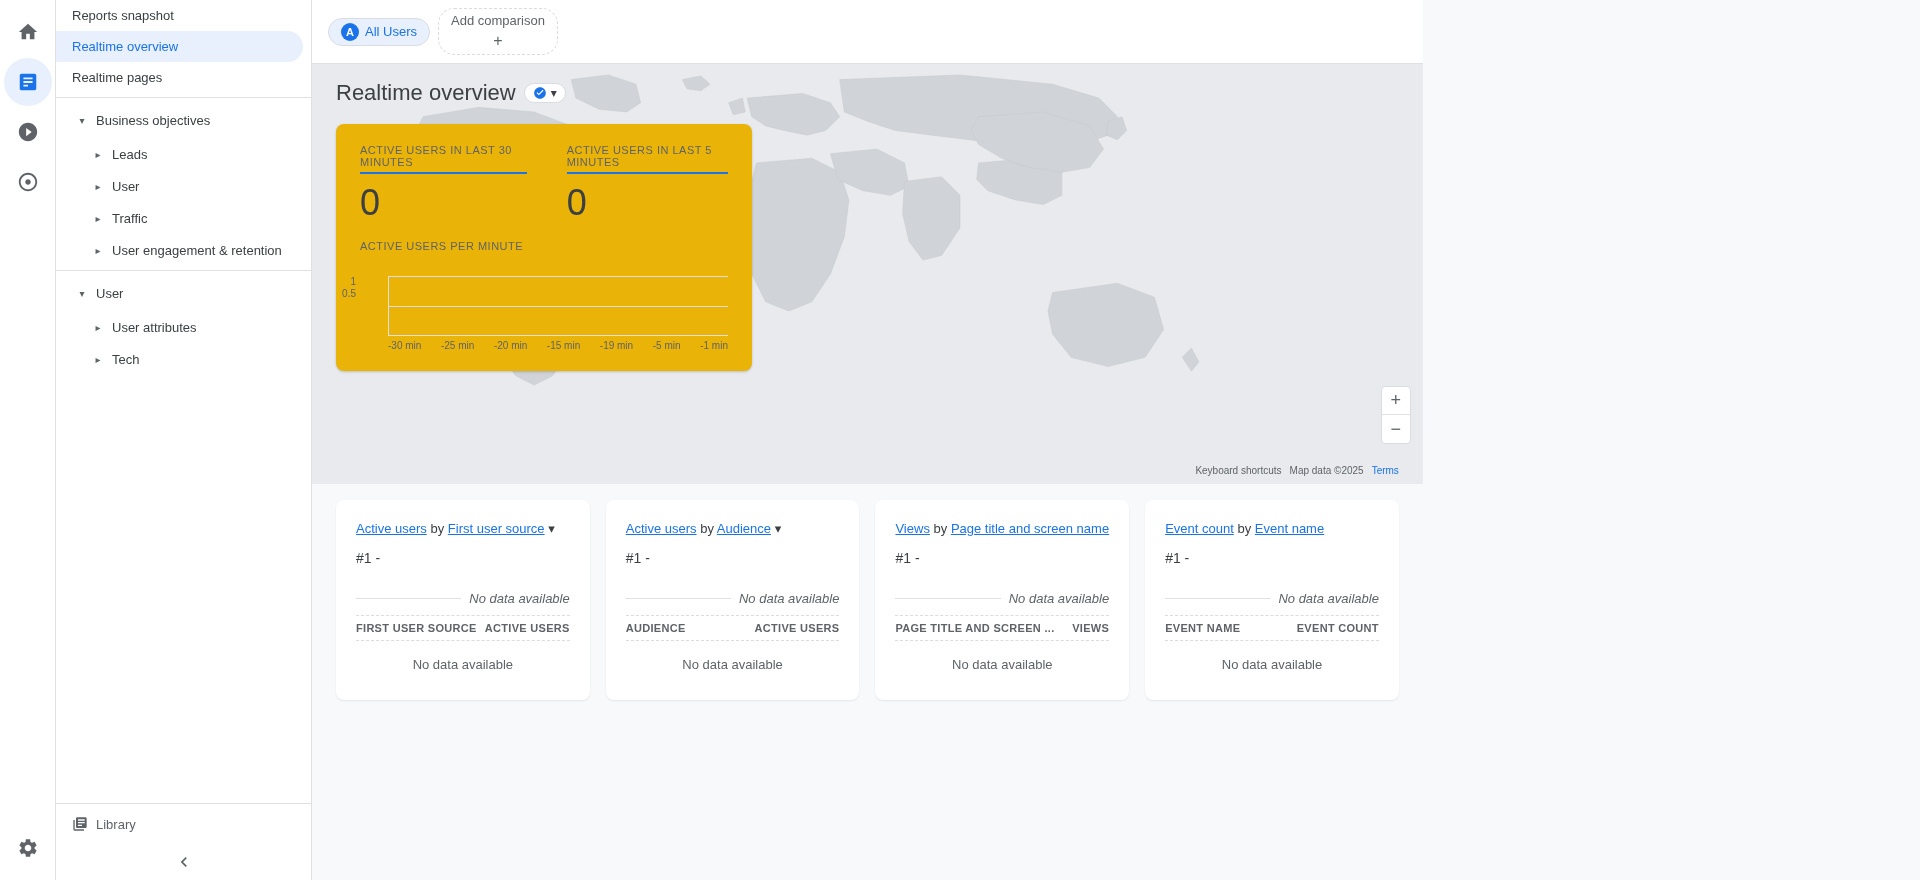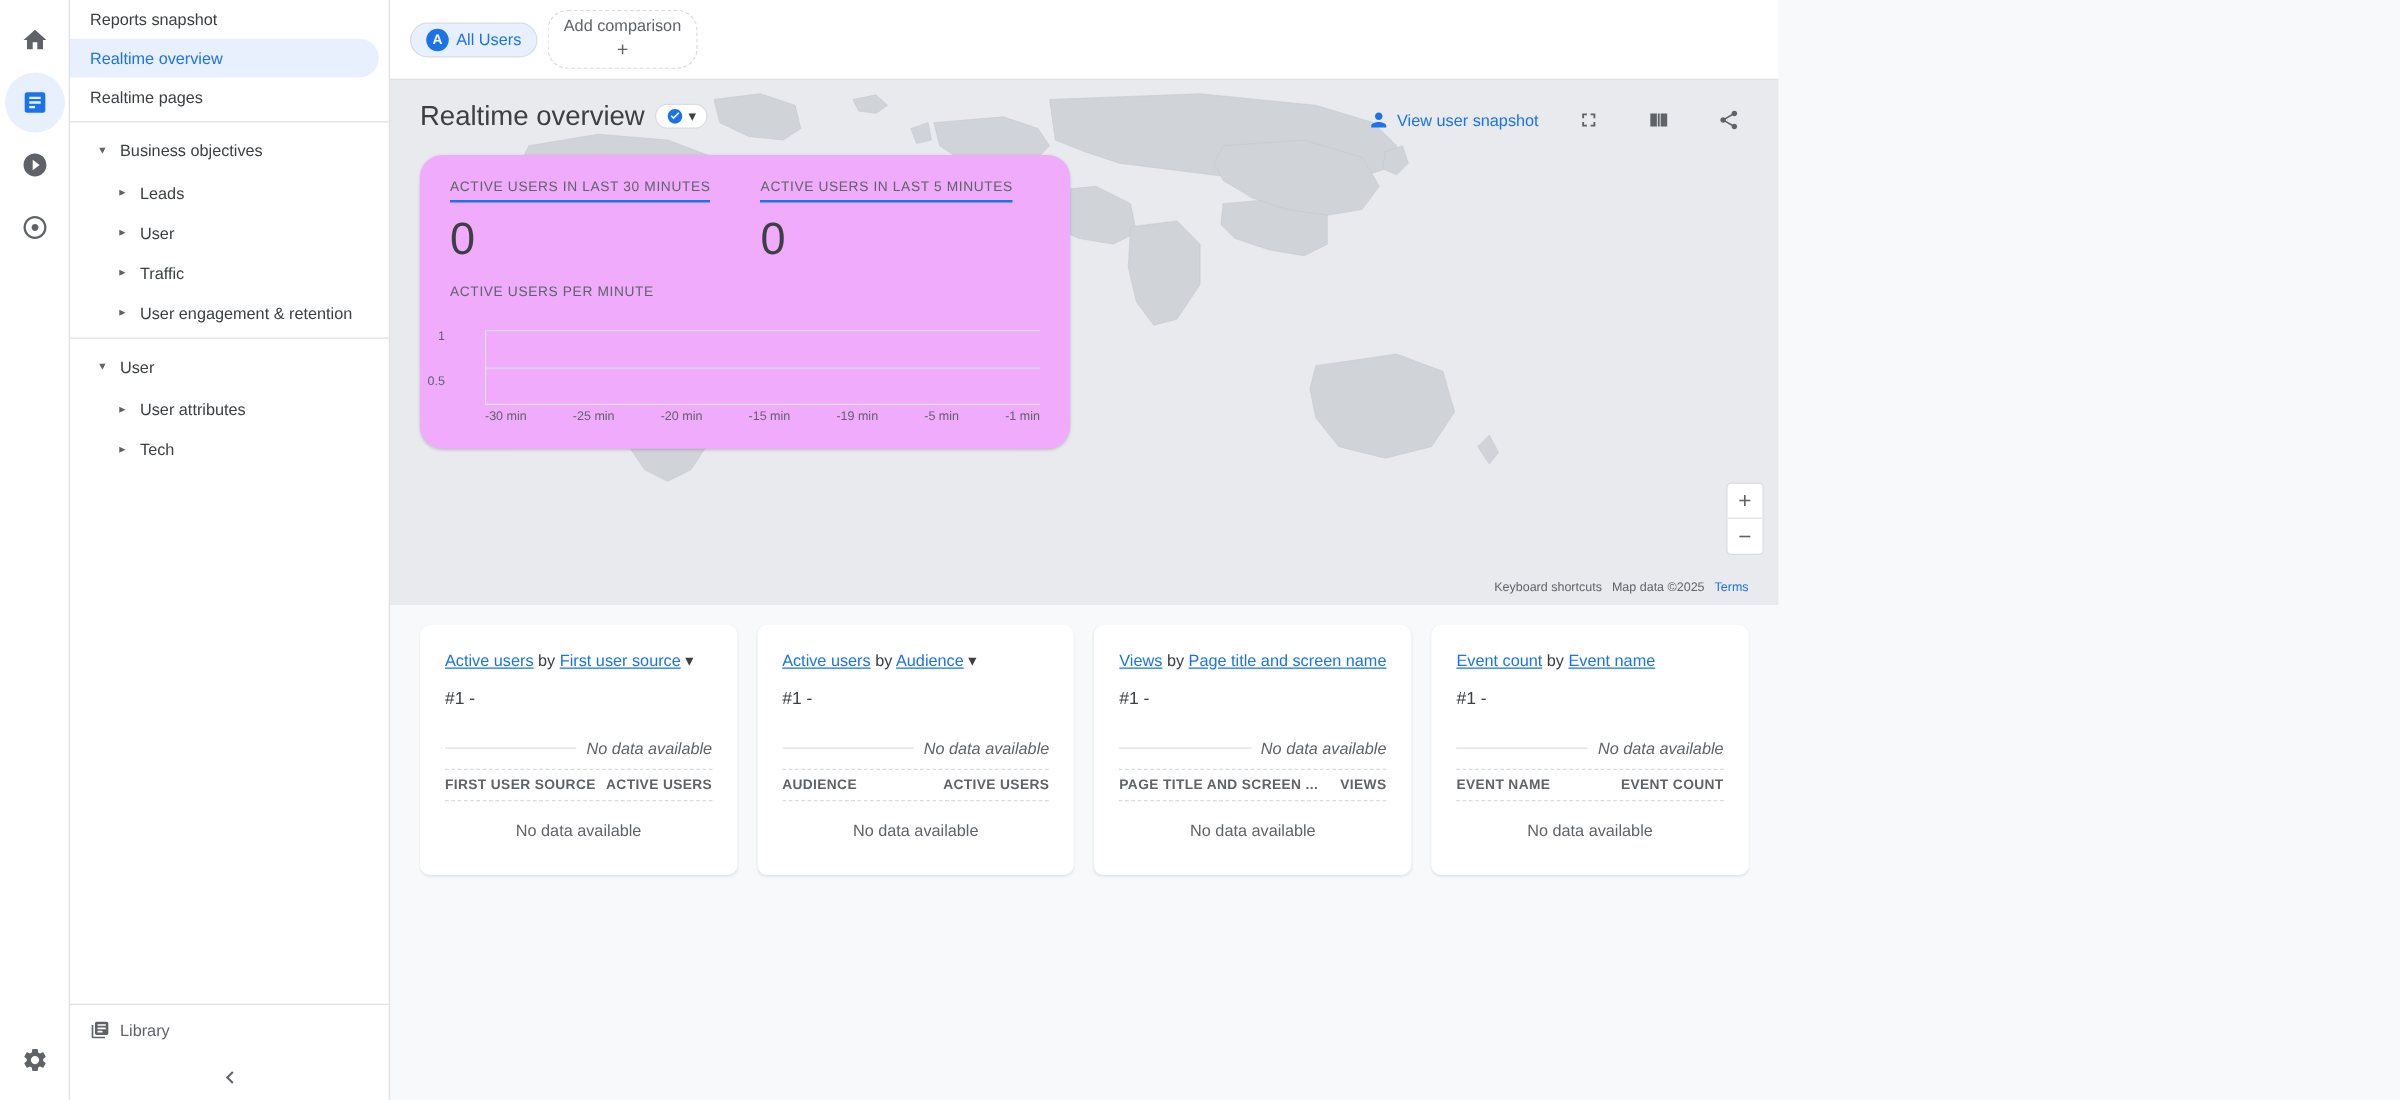--- a/index.html
+++ b/index.html
@@ -245,25 +245,25 @@
       display: flex;
       gap: 8px;
     }
 
     
     .stats-card {
       position: absolute;
       top: 60px;
       left: 24px;
       z-index: 10;
-      background: #f0abfc;
-      border-radius: 18px;
+      background: #eab308;
+      border-radius: 8px;
       box-shadow: 0 1px 3px rgba(0,0,0,0.12), 0 1px 2px rgba(0,0,0,0.08);
       padding: 20px 24px;
-      width: 520px;
+      width: 416px;
     }
 
     .stats-row {
       display: flex;
       gap: 40px;
       margin-bottom: 16px;
     }
 
     .stat-label {
       font-size: 11px;
@@ -587,59 +587,36 @@
         <div class="page-title-bar">
           <span class="page-title">Realtime overview</span>
           <div class="status-badge">
             <svg width="14" height="14" viewBox="0 0 24 24" fill="#1a73e8">
                 <path d="M12 2C6.48 2 2 6.48 2 12s4.48 10 10 10 10-4.48 10-10S17.52 2 12 2zm-2 14l-4-4 1.41-1.41L10 13.17l6.59-6.59L18 8l-8 8z"></path>
               </svg>
             <span>▾</span>
           </div>
         </div>
 
-        <div class="view-snapshot-btn">
-          <div class="view-snapshot-label">
-            <svg width="18" height="18" viewBox="0 0 24 24" fill="#1a73e8">
-                <path d="M12 12c2.21 0 4-1.79 4-4s-1.79-4-4-4-4 1.79-4 4 1.79 4 4 4zm0 2c-2.67 0-8 1.34-8 4v2h16v-2c0-2.66-5.33-4-8-4z"></path>
-              </svg>
-            <span>View user snapshot</span>
-          </div>
-          <div class="icon-btn">
-            <svg width="18" height="18" viewBox="0 0 24 24" fill="currentColor">
-                <path d="M7 14H5v5h5v-2H7v-3zm-2-4h2V7h3V5H5v5zm12 7h-3v2h5v-5h-2v3zM14 5v2h3v3h2V5h-5z"></path>
-              </svg>
-          </div>
-          <div class="icon-btn">
-            <svg width="18" height="18" viewBox="0 0 24 24" fill="currentColor">
-                <path d="M3 5v14h7V5H3zm8 0v14h2V5h-2zm3 0v14h7V5h-7z"></path>
-              </svg>
-          </div>
-          <div class="icon-btn">
-            <svg width="18" height="18" viewBox="0 0 24 24" fill="currentColor">
-                <path d="M18 16.08c-.76 0-1.44.3-1.96.77L8.91 12.7c.05-.23.09-.46.09-.7s-.04-.47-.09-.7l7.05-4.11c.54.5 1.25.81 2.04.81 1.66 0 3-1.34 3-3s-1.34-3-3-3-3 1.34-3 3c0 .24.04.47.09.7L8.04 9.81C7.5 9.31 6.79 9 6 9c-1.66 0-3 1.34-3 3s1.34 3 3 3c.79 0 1.5-.31 2.04-.81l7.12 4.16c-.05.21-.08.43-.08.65 0 1.61 1.31 2.92 2.92 2.92s2.92-1.31 2.92-2.92-1.31-2.92-2.92-2.92z"></path>
-              </svg>
-          </div>
-        </div>
 
         <div class="stats-card">
           <div class="stats-row">
             <div>
               <div class="stat-label">ACTIVE USERS IN LAST 30 MINUTES</div>
               <div class="stat-value">0</div>
             </div>
             <div>
               <div class="stat-label">ACTIVE USERS IN LAST 5 MINUTES</div>
               <div class="stat-value">0</div>
             </div>
           </div>
           <div class="chart-label">ACTIVE USERS PER MINUTE</div>
           <div style="position:relative; padding-left: 28px;">
             <span class="chart-y-label" style="top:0;">1</span>
-            <span class="chart-y-label" style="top:36px;">0.5</span>
+            <span class="chart-y-label" style="top:12px;">0.5</span>
             <div class="mini-chart">
               <div class="chart-line" style="top:0;"></div>
               <div class="chart-line" style="top:30px;"></div>
             </div>
             <div class="chart-x-labels">
               <span>-30 min</span>
               <span>-25 min</span>
               <span>-20 min</span>
               <span>-15 min</span>
               <span>-19 min</span>

